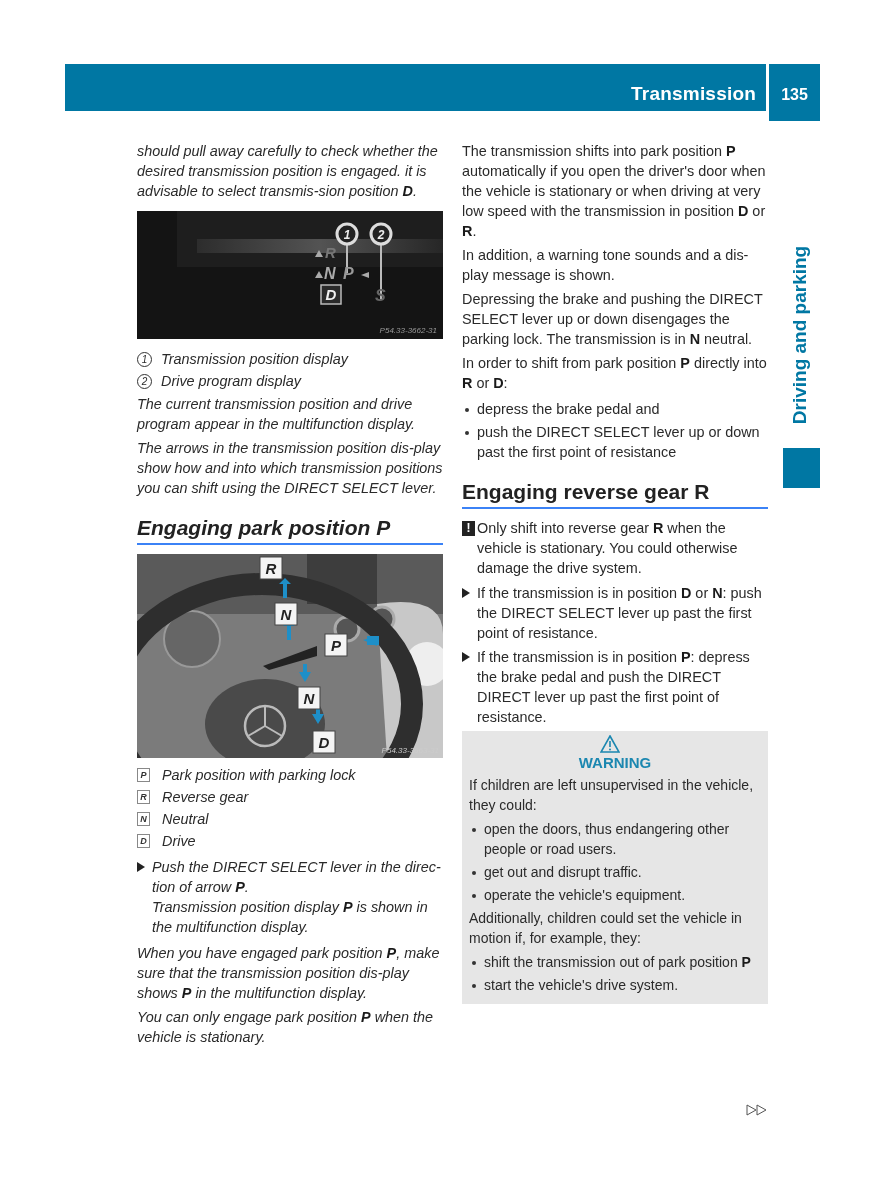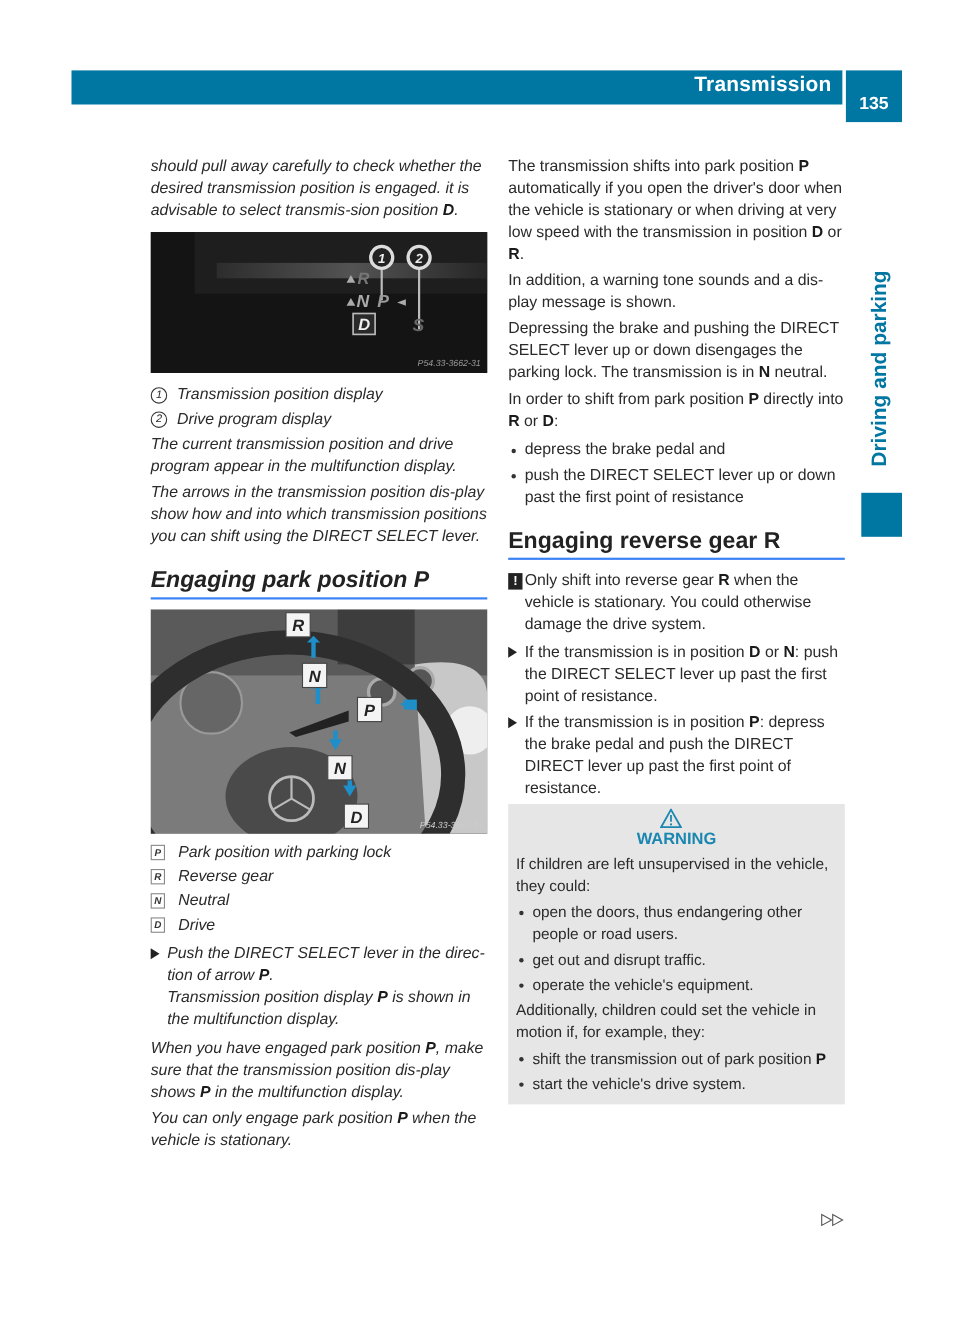--- a/index.html
+++ b/index.html
@@ -1,21 +1,21 @@
 <!DOCTYPE html>
 <html><head>
 <meta charset="utf-8">
 <style>
   * { box-sizing: border-box; margin: 0; padding: 0; }
   html, body { width: 884px; height: 1200px; background: #ffffff; overflow: hidden; }
   body { position: relative; font-family: "Liberation Sans", "DejaVu Sans", sans-serif; color: #2a2a2a; }
-  .header-bar { position: absolute; left: 65px; top: 64px; width: 701px; height: 31px; background: #0077a3; }
+  .header-bar { position: absolute; left: 65px; top: 64px; width: 701px; height: 47px; background: #0077a3; }
   .header-title { position: absolute; right: 10px; bottom: 6px; color: #fff; font-weight: bold; font-size: 19px; letter-spacing: 0.2px; }
   .header-sep { position: absolute; left: 766px; top: 64px; width: 3px; height: 47px; background: #fff; }
-  .header-page { position: absolute; left: 769px; top: 64px; width: 51px; height: 47px; background: #0077a3; color: #fff; font-weight: bold; font-size: 16px; text-align: center; padding-top: 22px; }
+  .header-page { position: absolute; left: 769px; top: 64px; width: 51px; height: 57px; background: #0077a3; color: #fff; font-weight: bold; font-size: 16px; text-align: center; padding-top: 22px; }
   .col { position: absolute; font-size: 14.4px; line-height: 20px; }
   .col-left { left: 137px; width: 306px; top: 141px; font-style: italic; }
   .col-right { left: 462px; width: 306px; top: 141px; }
   p { margin-bottom: 4px; }
   b { font-weight: bold; color: #1a1a1a; }
   .img-box { position: relative; width: 306px; }
   .display-img { height: 128px; background: #141414; margin-top: 10px; overflow: hidden; }
   .car-img { height: 204px; background: #8e8e8e; overflow: hidden; }
   .legend-row { display: flex; align-items: center; margin-bottom: 2px; }
   .circle-num { display: inline-block; width: 15px; height: 15px; border: 1px solid #333; border-radius: 50%; font-size: 10px; line-height: 13px; text-align: center; margin-right: 9px; }

